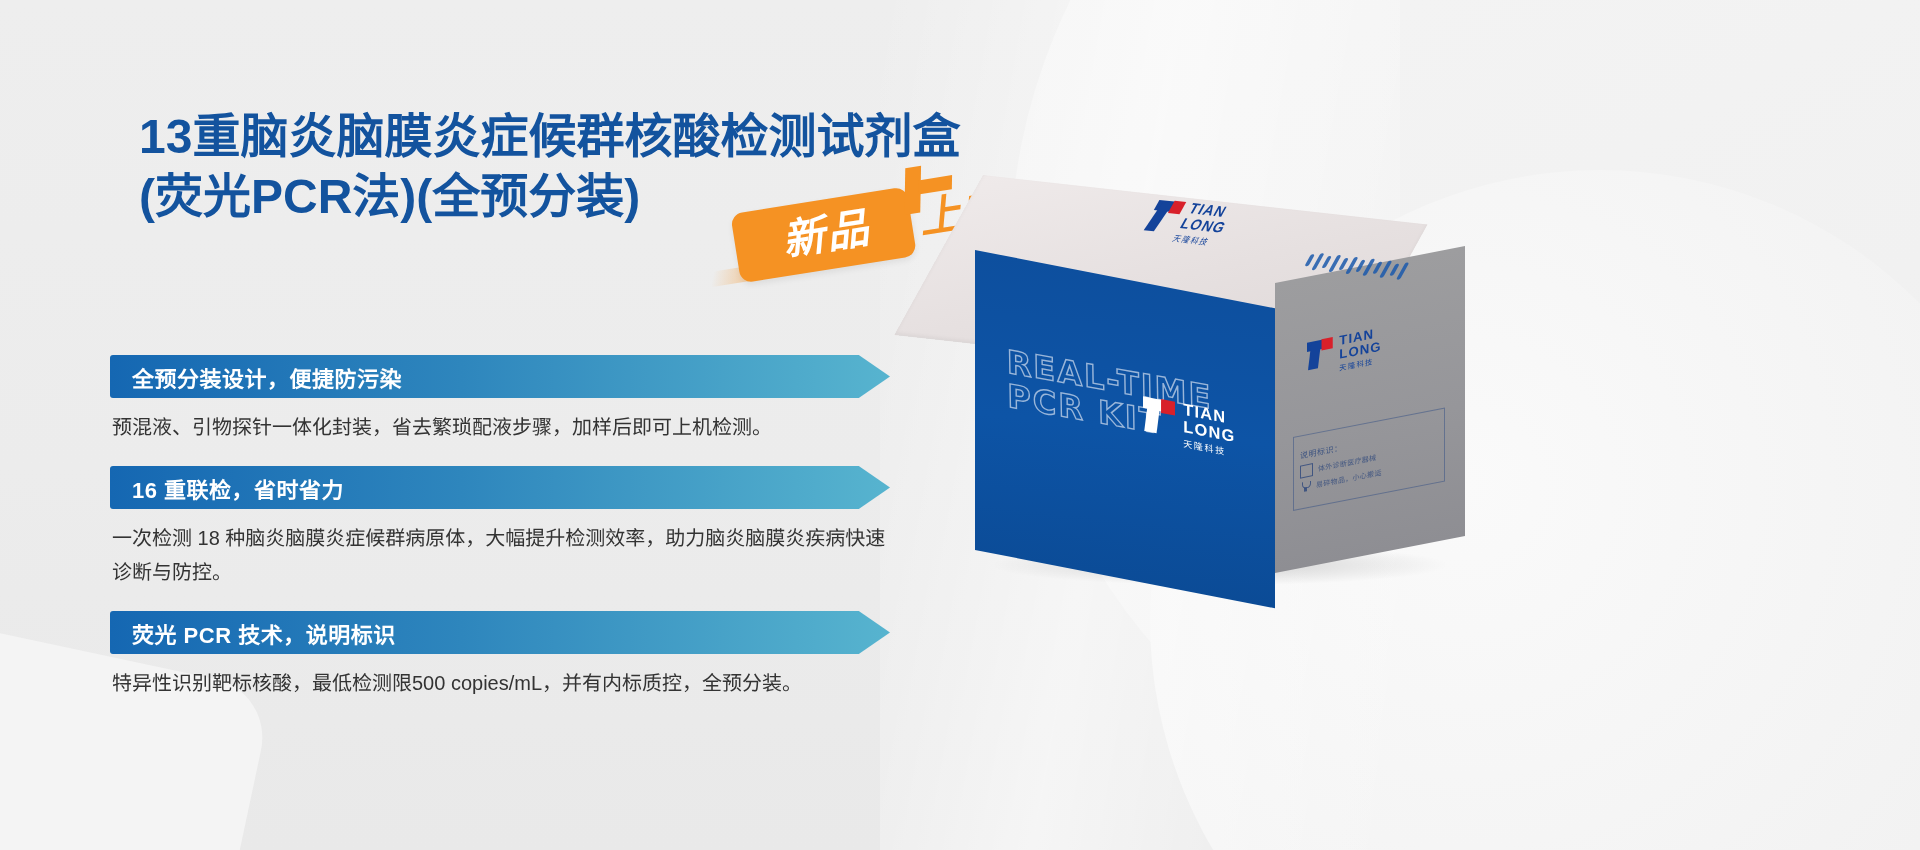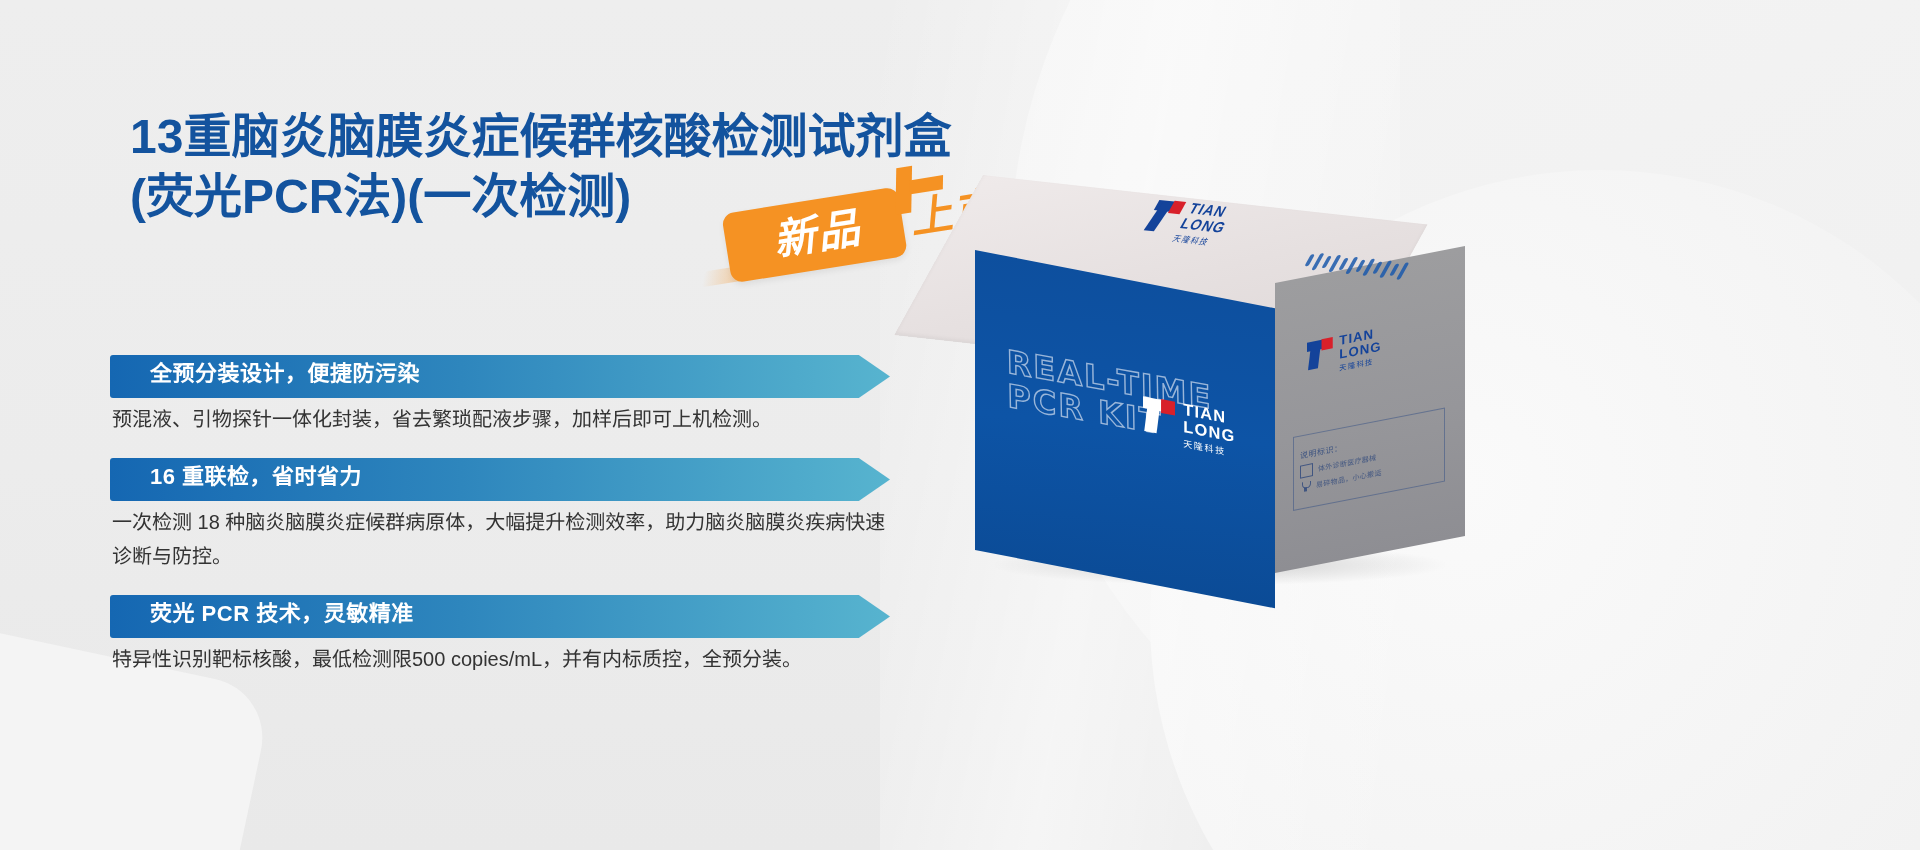--- a/index.html
+++ b/index.html
@@ -65,21 +65,21 @@
     left: 880px;
     top: 0;
     width: 520px;
     height: 850px;
     background: linear-gradient(100deg, rgba(255,255,255,0) 0%, rgba(255,255,255,0.55) 45%, rgba(255,255,255,0) 100%);
   }
 
   
   .content {
     position: absolute;
-    left: 130px;
+    left: 139px;
     top: 108px;
     width: 880px;
   }
 
   .headline {
     color: #13539e;
     font-size: 48px;
     line-height: 58px;
     font-weight: bold;
     letter-spacing: 0px;
@@ -172,33 +172,34 @@
   .feature {
     margin-bottom: 22px;
   }
   .feature-bar {
     position: relative;
     height: 43px;
     width: 780px;
     background: linear-gradient(90deg, #1567b2 0%, #2e86bd 45%, #57b4cf 100%);
     border-radius: 3px 0 0 3px;
     display: flex;
+    align-items: center;
     box-sizing: border-box;
-    padding-left: 40px;
+    padding-left: 22px;
     clip-path: polygon(0 0, 96% 0, 100% 50%, 96% 100%, 0 100%);
   }
   .feature-bar-title {
     color: #ffffff;
     font-size: 22px;
     font-weight: bold;
     letter-spacing: 0.5px;
     white-space: nowrap;
   }
   .feature-body {
-    margin-top: 4px;
+    margin-top: 12px;
     padding-left: 2px;
     color: #333333;
     font-size: 20px;
     line-height: 34px;
     max-width: 790px;
   }
 
   
   .product {
     position: absolute;
@@ -434,21 +435,21 @@
 <div class="banner">
 
   <div class="bg-white-right"></div>
   <div class="bg-arc-big"></div>
   <div class="bg-arc-soft"></div>
   <div class="bg-corner-left"></div>
   <div class="bg-sheen"></div>
 
   <div class="content">
     <h1 class="headline">13重脑炎脑膜炎症候群核酸检测试剂盒</h1>
-    <h1 class="headline headline-line2">(荧光PCR法)(一次检测)</h1>
+    <h1 class="headline headline-line2">(荧光PCR法)(全预分装)</h1>
 
     <div class="badge">
       <div class="badge-plate"></div>
       <div class="badge-plate-tail"></div>
       <div class="badge-spark"></div>
       <div class="badge-spark-cross"></div>
       <div class="badge-word-white">新品</div>
       <div class="badge-word-orange">上市</div>
     </div>
   </div>
@@ -464,21 +465,21 @@
 
     <div class="feature">
       <div class="feature-bar">
         <span class="feature-bar-title">16 重联检，省时省力</span>
       </div>
       <p class="feature-body">一次检测 18 种脑炎脑膜炎症候群病原体，大幅提升检测效率，助力脑炎脑膜炎疾病快速诊断与防控。</p>
     </div>
 
     <div class="feature">
       <div class="feature-bar">
-        <span class="feature-bar-title">荧光 PCR 技术，灵敏精准</span>
+        <span class="feature-bar-title">荧光 PCR 技术，说明标识</span>
       </div>
       <p class="feature-body">特异性识别靶标核酸，最低检测限500 copies/mL，并有内标质控，全预分装。</p>
     </div>
 
   </div>
 
   <div class="product">
     <div class="box-shadow"></div>
 
     <div class="box-top"></div>

